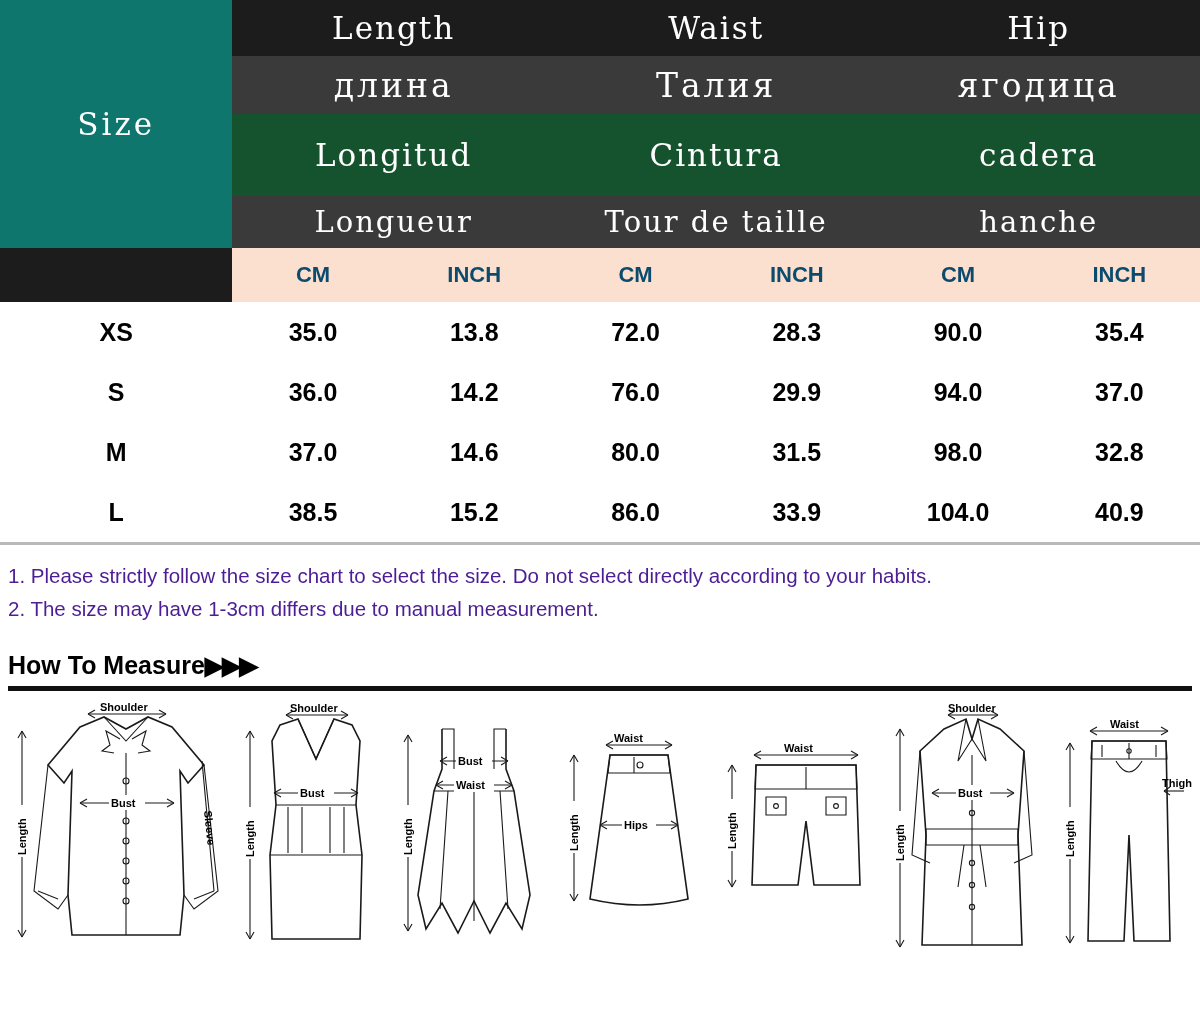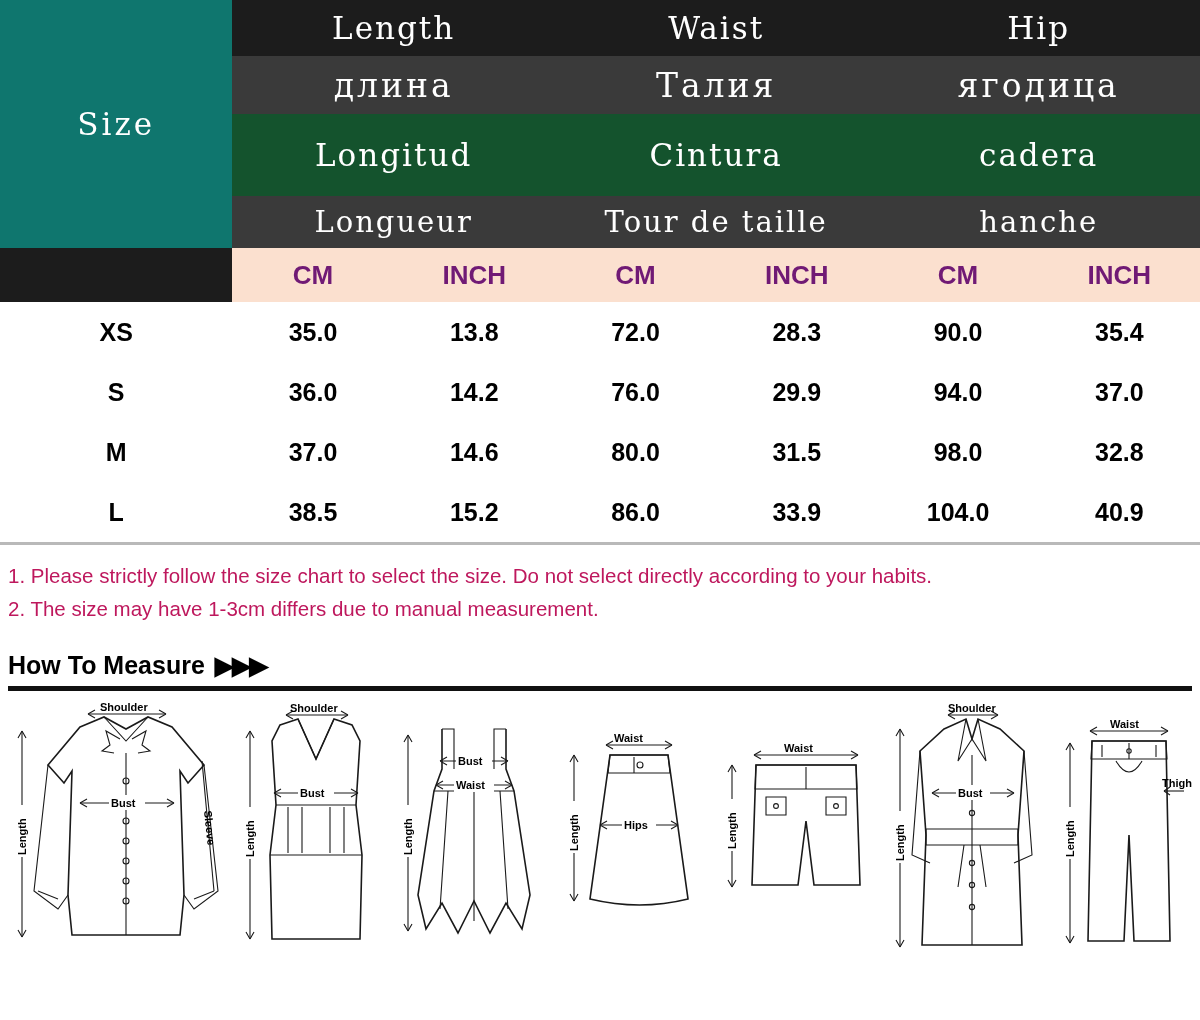--- a/index.html
+++ b/index.html
@@ -68,23 +68,23 @@
     font-size: 36px;
     letter-spacing: 3px;
   }
   .row-r1 td { height: 56px; font-size: 31px; }
   .row-r2 td { height: 58px; font-size: 33px; }
   .row-r3 td { height: 82px; font-size: 31px; }
   .row-r4 td { height: 52px; font-size: 29px; }
 
   .unit-hdr {
     background: #fbe0cf;
-    color: #701a75;
-    font-weight: bold;
-    font-size: 26px;
+    color: #0c4a6e;
+    font-weight: bold;
+    font-size: 22px;
     height: 54px;
     border-right: 2px solid #ffffff;
   }
   .unit-hdr.last { border-right: 0; }
   .unit-blank {
     background: #1c1c1c;
   }
 
   .data-row td {
     height: 60px;
@@ -97,33 +97,32 @@
   }
   .data-row td.lastcol { border-right: 0; }
   .data-row.last td { border-bottom: 3px solid #b9b9b9; }
   .data-row td.size-label { font-size: 25px; font-weight: bold; }
 
   
   .notes {
     padding: 14px 8px 0 8px;
     font-size: 20.5px;
     line-height: 33px;
-    color: #be185d;
+    color: #4c1d95;
   }
   .notes div { white-space: nowrap; }
 
   
   .htm-wrap {
     margin-top: 26px;
     padding: 0 8px;
   }
   .htm-title {
     display: flex;
     align-items: center;
-    gap: 10px;
     font-size: 25px;
     font-weight: bold;
     color: #000;
   }
   .htm-arrows {
     letter-spacing: -2px;
     font-size: 25px;
     font-weight: bold;
   }
   .htm-rule {

